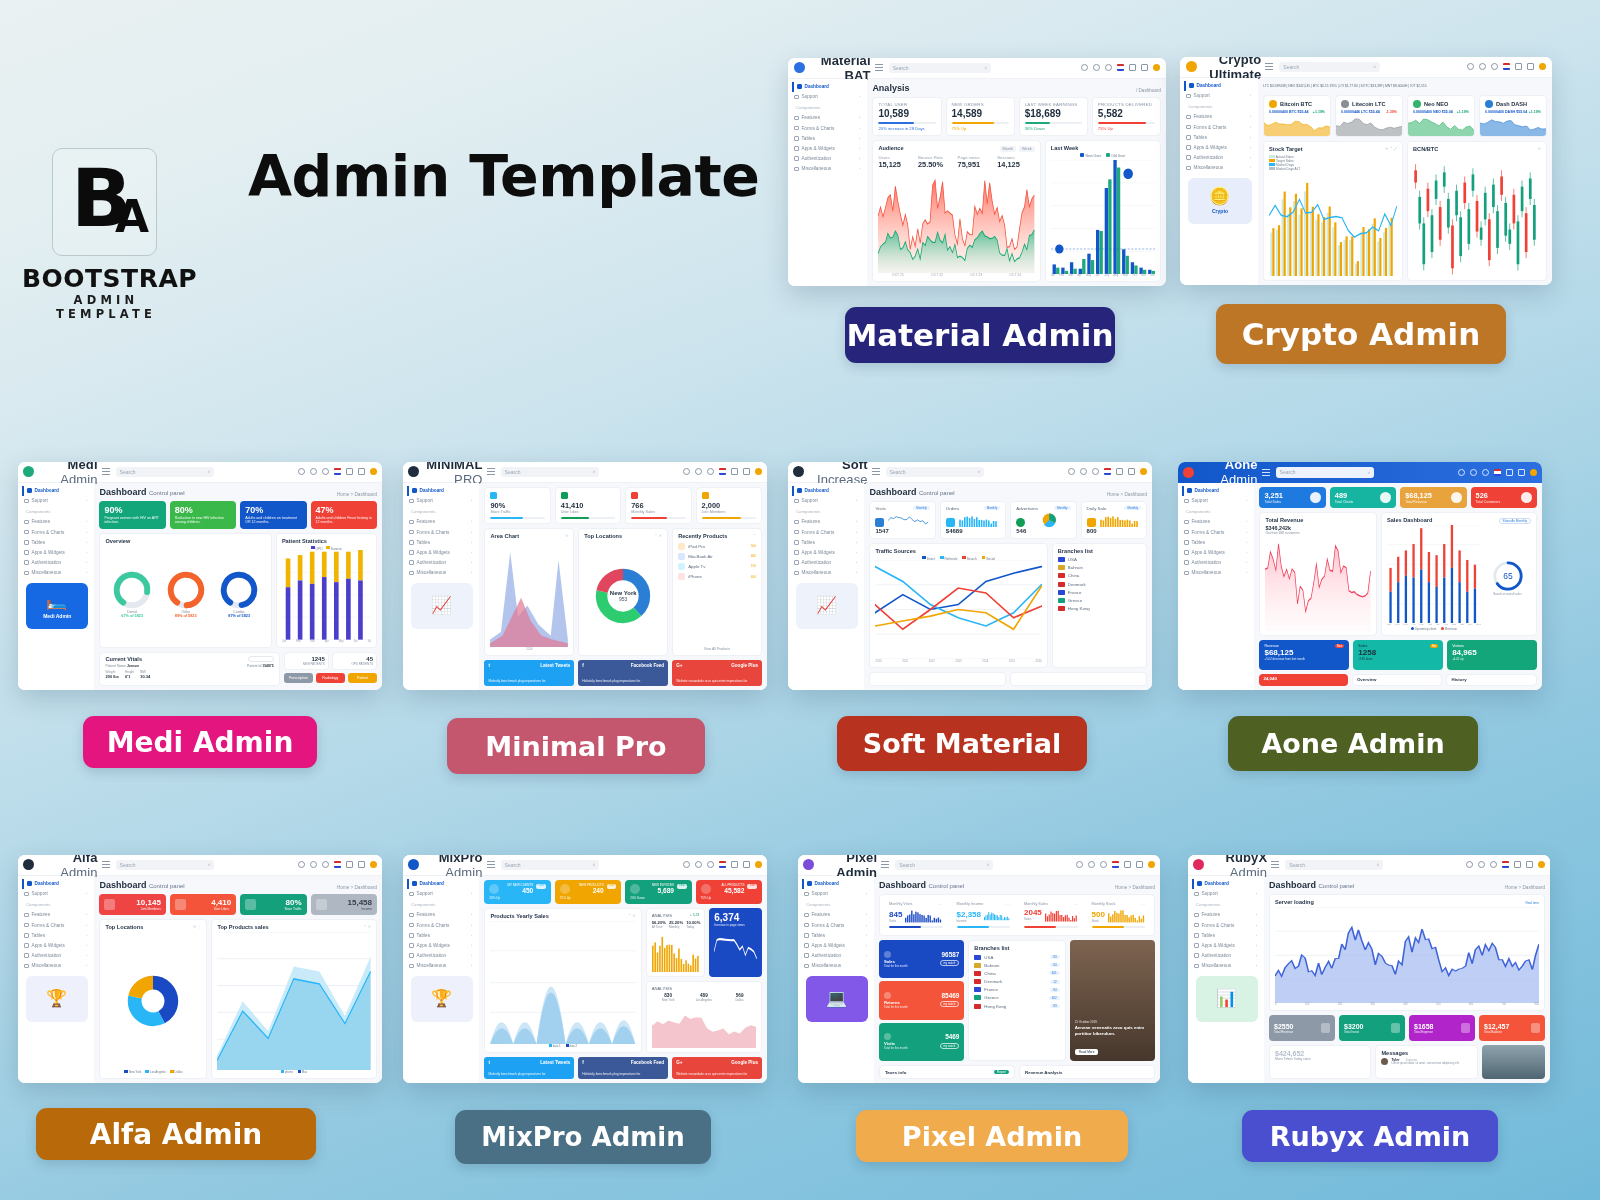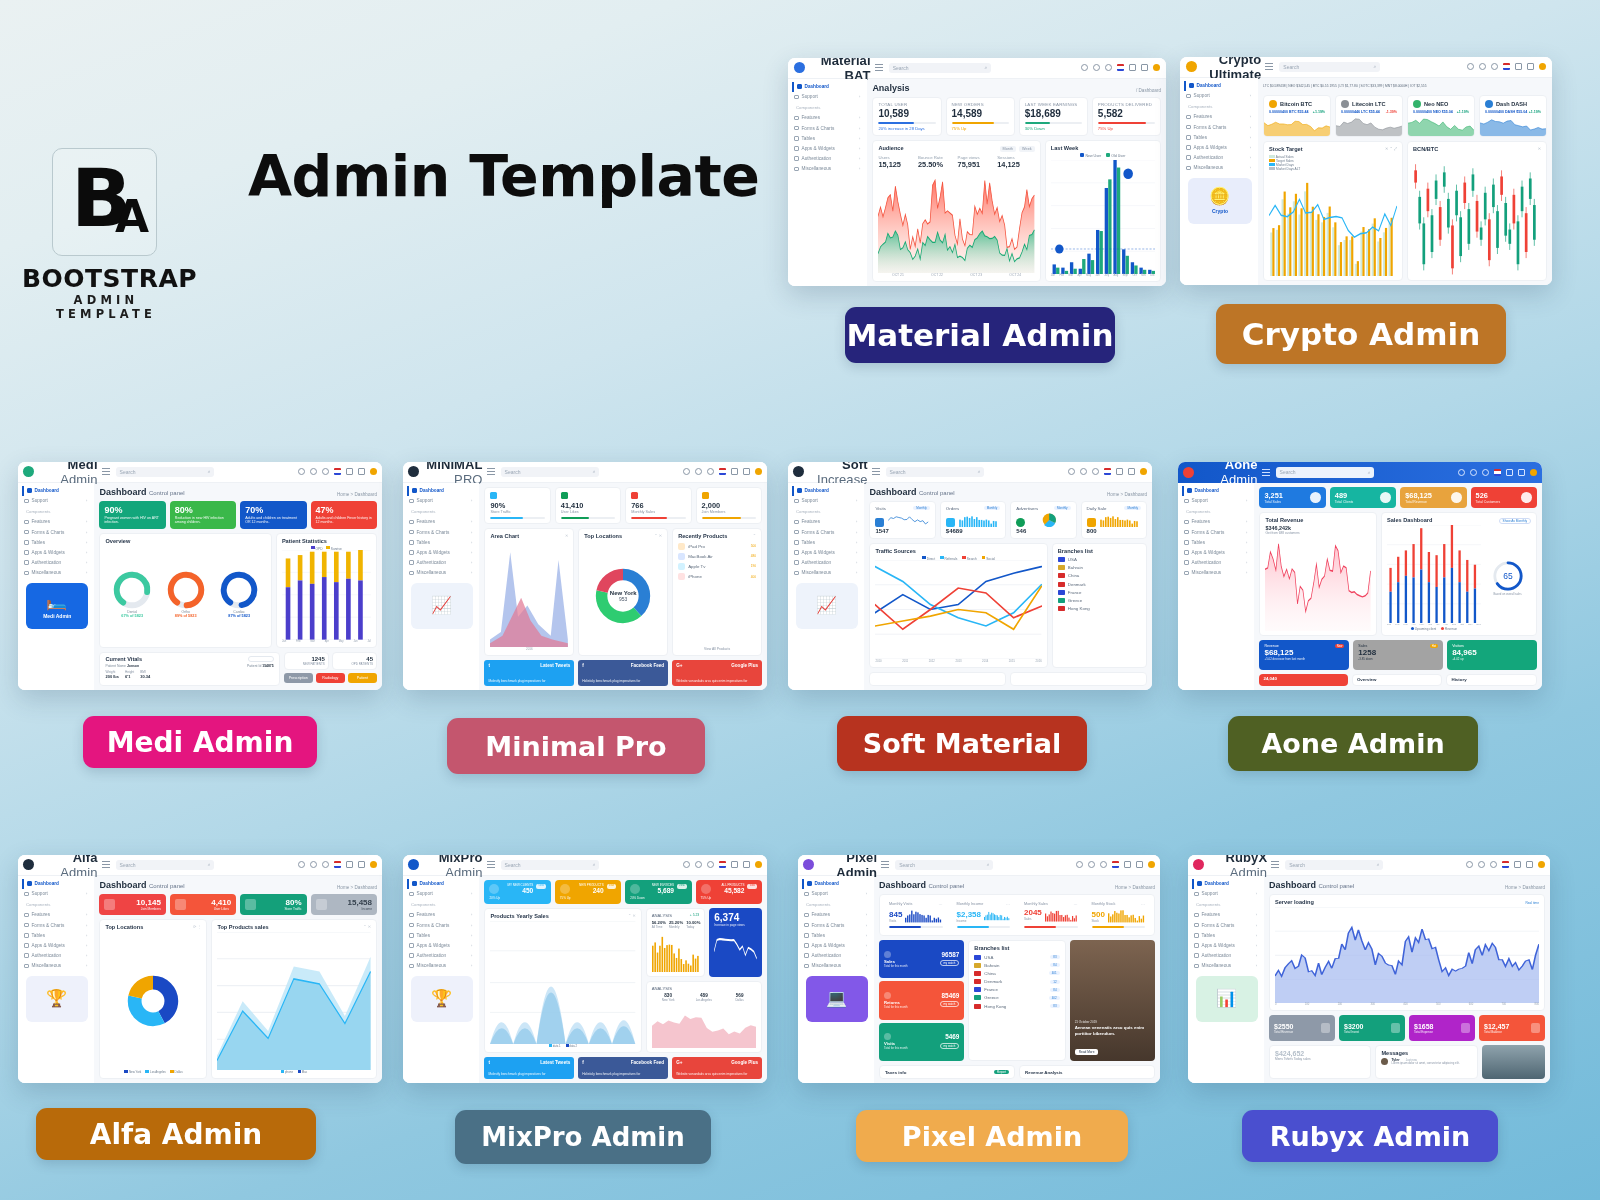--- a/index.html
+++ b/index.html
@@ -1430,21 +1430,21 @@
   </div>
   <div class="row" style="height:30px">
               <div class="tile" style="background:#1257c9;color:#fff;display:flex;flex-direction:column">
     <div style="display:flex;align-items:center">
                   <span style="font-size:3.6px">Revenue</span>
       <span style="margin-left:auto;font-size:2.8px;background:#ef4136;color:#fff;border-radius:2px;padding:0 2px">New</span>
                 </div>
     <div style="font-size:8px;font-weight:700">$68,125</div>
     <div style="font-size:2.9px;opacity:.9">+5.02 decrease from last month</div>
               </div>
-              <div class="tile" style="background:#a3a3a3;color:#1f2d3d;display:flex;flex-direction:column">
+              <div class="tile" style="background:#14b8a6;color:#1f2d3d;display:flex;flex-direction:column">
     <div style="display:flex;align-items:center">
                   <span style="font-size:3.6px">Sales</span>
       <span style="margin-left:auto;font-size:2.8px;background:#f0a500;color:#fff;border-radius:2px;padding:0 2px">Hot</span>
                 </div>
     <div style="font-size:8px;font-weight:700">1258</div>
     <div style="font-size:2.9px;opacity:.9">-3.85 down</div>
               </div>
               <div class="tile" style="background:#13a67b;color:#fff;display:flex;flex-direction:column">
     <div style="display:flex;align-items:center">
                   <span style="font-size:3.6px">Visitors</span>

